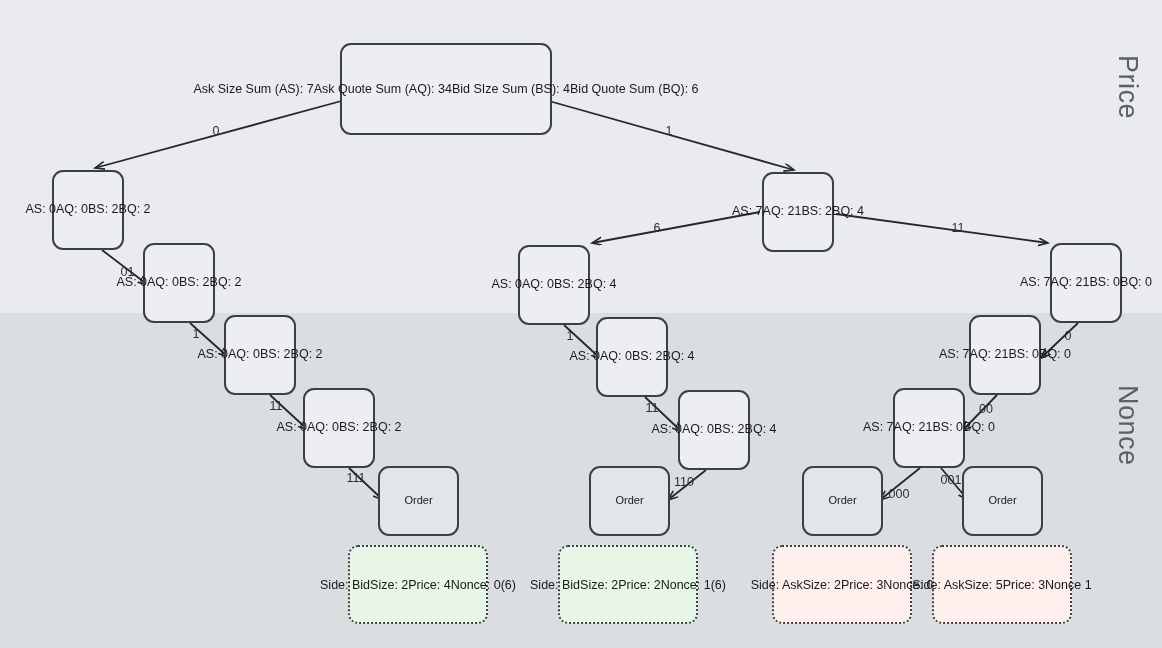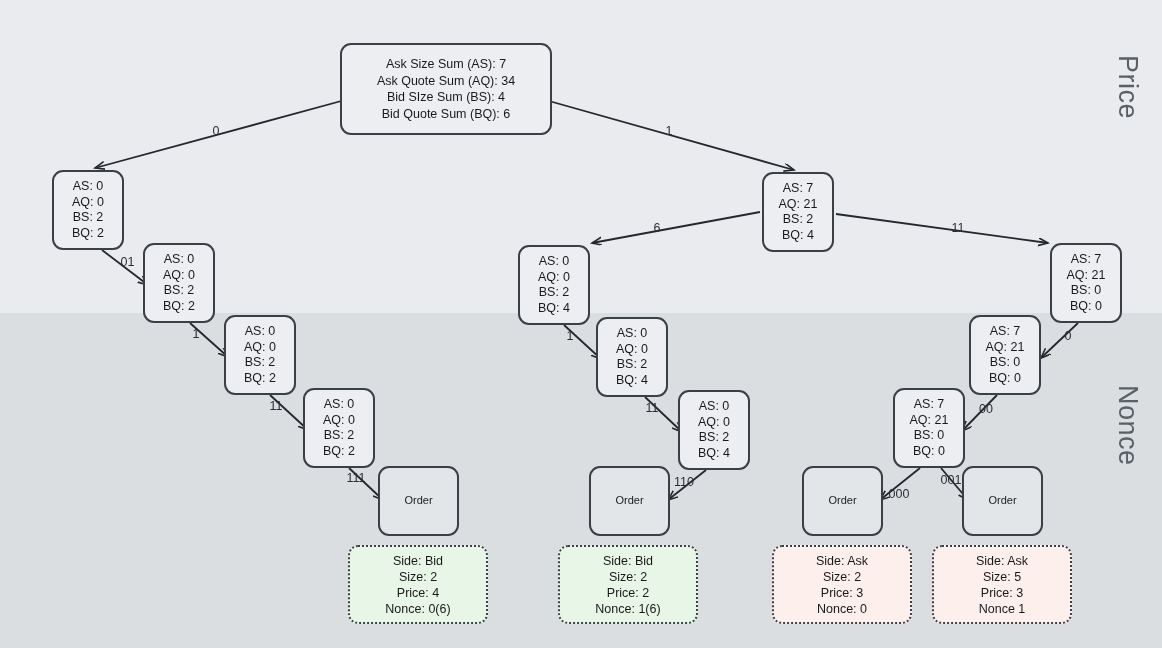--- a/index.html
+++ b/index.html
@@ -51,21 +51,21 @@
     position: absolute;
     box-sizing: border-box;
     border: 2px solid #3b3f46;
     border-radius: 11px;
     background: #eceef1;
     color: #1a1a1a;
     font-size: 12.5px;
     line-height: 15.5px;
     text-align: center;
     display: flex;
-    flex-direction: column;
+    flex-direction: row;
     align-items: center;
     justify-content: center;
     white-space: pre;
   }
   .node .line { display: block; }
   .node-order {
     font-size: 11px;
     background: #e3e6e9;
     text-align: right;
   }
@@ -73,21 +73,21 @@
   .note {
     position: absolute;
     box-sizing: border-box;
     border: 2px dotted #3b3f46;
     border-radius: 10px;
     font-size: 12.5px;
     line-height: 16px;
     text-align: center;
     color: #1a1a1a;
     display: flex;
-    flex-direction: column;
+    flex-direction: row;
     align-items: center;
     justify-content: center;
     white-space: pre;
   }
   .note-bid { background: #e7f6e7; }
   .note-ask { background: #fcefec; }
   .edge-label {
     position: absolute;
     color: #2b2f35;
     font-size: 12.5px;
@@ -151,21 +151,21 @@
     </div>
   <div id="note-layer">
       <div class="note note-bid" style="left: 348px; top: 545px; width: 140px; height: 79px;"><span class="line">Side: Bid</span><span class="line">Size: 2</span><span class="line">Price: 4</span><span class="line">Nonce: 0(6)</span></div>
       <div class="note note-bid" style="left: 558px; top: 545px; width: 140px; height: 79px;"><span class="line">Side: Bid</span><span class="line">Size: 2</span><span class="line">Price: 2</span><span class="line">Nonce: 1(6)</span></div>
       <div class="note note-ask" style="left: 772px; top: 545px; width: 140px; height: 79px;"><span class="line">Side: Ask</span><span class="line">Size: 2</span><span class="line">Price: 3</span><span class="line">Nonce: 0</span></div>
       <div class="note note-ask" style="left: 932px; top: 545px; width: 140px; height: 79px;"><span class="line">Side: Ask</span><span class="line">Size: 5</span><span class="line">Price: 3</span><span class="line">Nonce 1</span></div>
     </div>
   <div id="edge-label-layer">
       <div class="edge-label" style="left: 216px; top: 131px;">0</div>
       <div class="edge-label" style="left: 669px; top: 131px;">1</div>
-      <div class="edge-label" style="left: 114px; top: 262px; padding-left: 27px;">01</div>
+      <div class="edge-label" style="left: 114px; top: 272px; padding-left: 27px;">01</div>
       <div class="edge-label" style="left: 196px; top: 334px;">1</div>
       <div class="edge-label" style="left: 276px; top: 406px;">11</div>
       <div class="edge-label" style="left: 356px; top: 478px;">111</div>
       <div class="edge-label" style="left: 657px; top: 228px;">6</div>
       <div class="edge-label" style="left: 958px; top: 228px;">11</div>
       <div class="edge-label" style="left: 570px; top: 336px;">1</div>
       <div class="edge-label" style="left: 652px; top: 408px;">11</div>
       <div class="edge-label" style="left: 684px; top: 482px;">110</div>
       <div class="edge-label" style="left: 1068px; top: 336px;">0</div>
       <div class="edge-label" style="left: 986px; top: 409px;">00</div>

